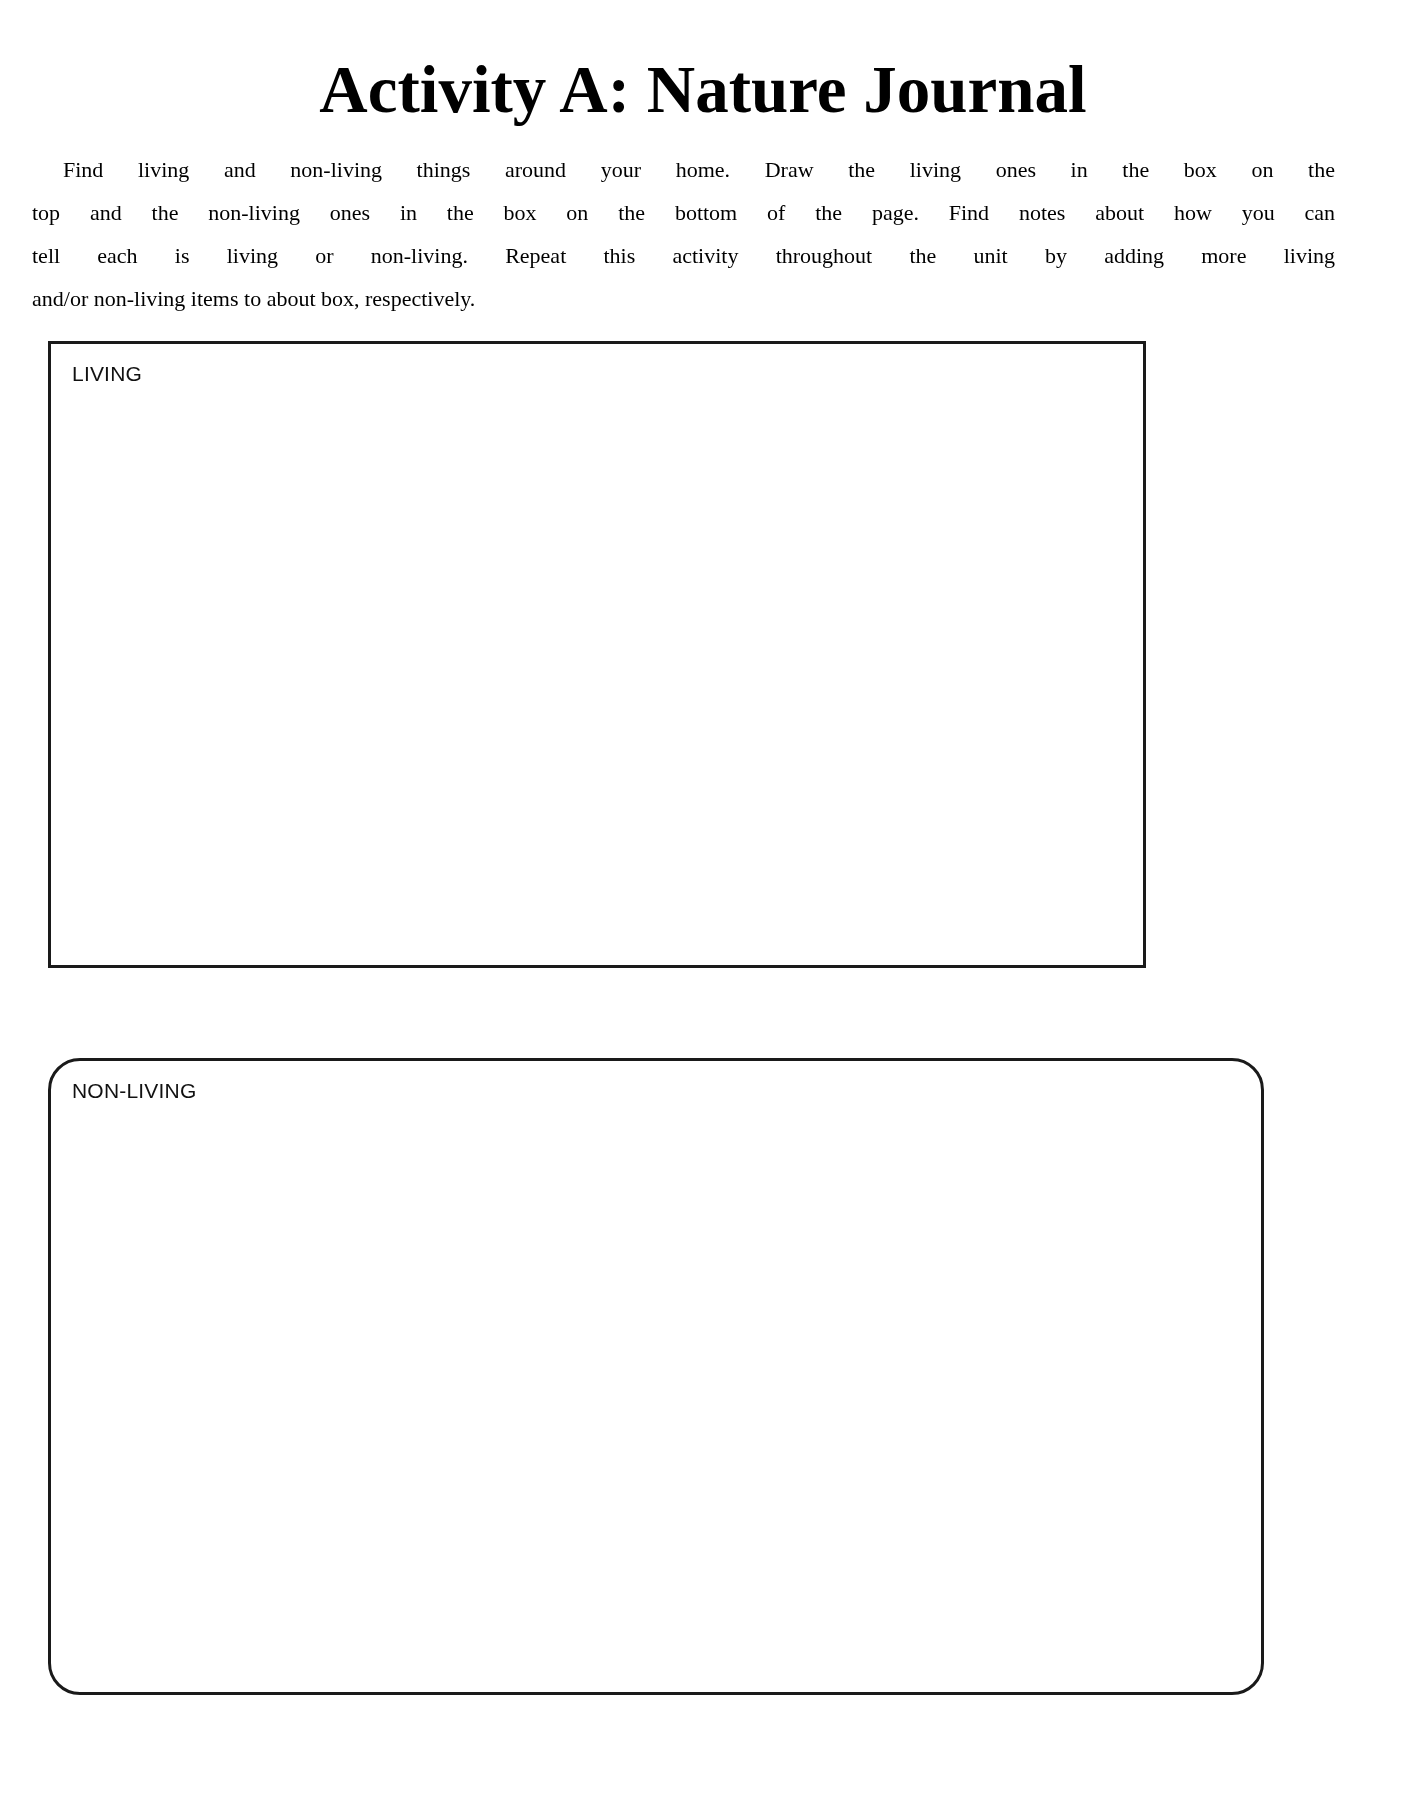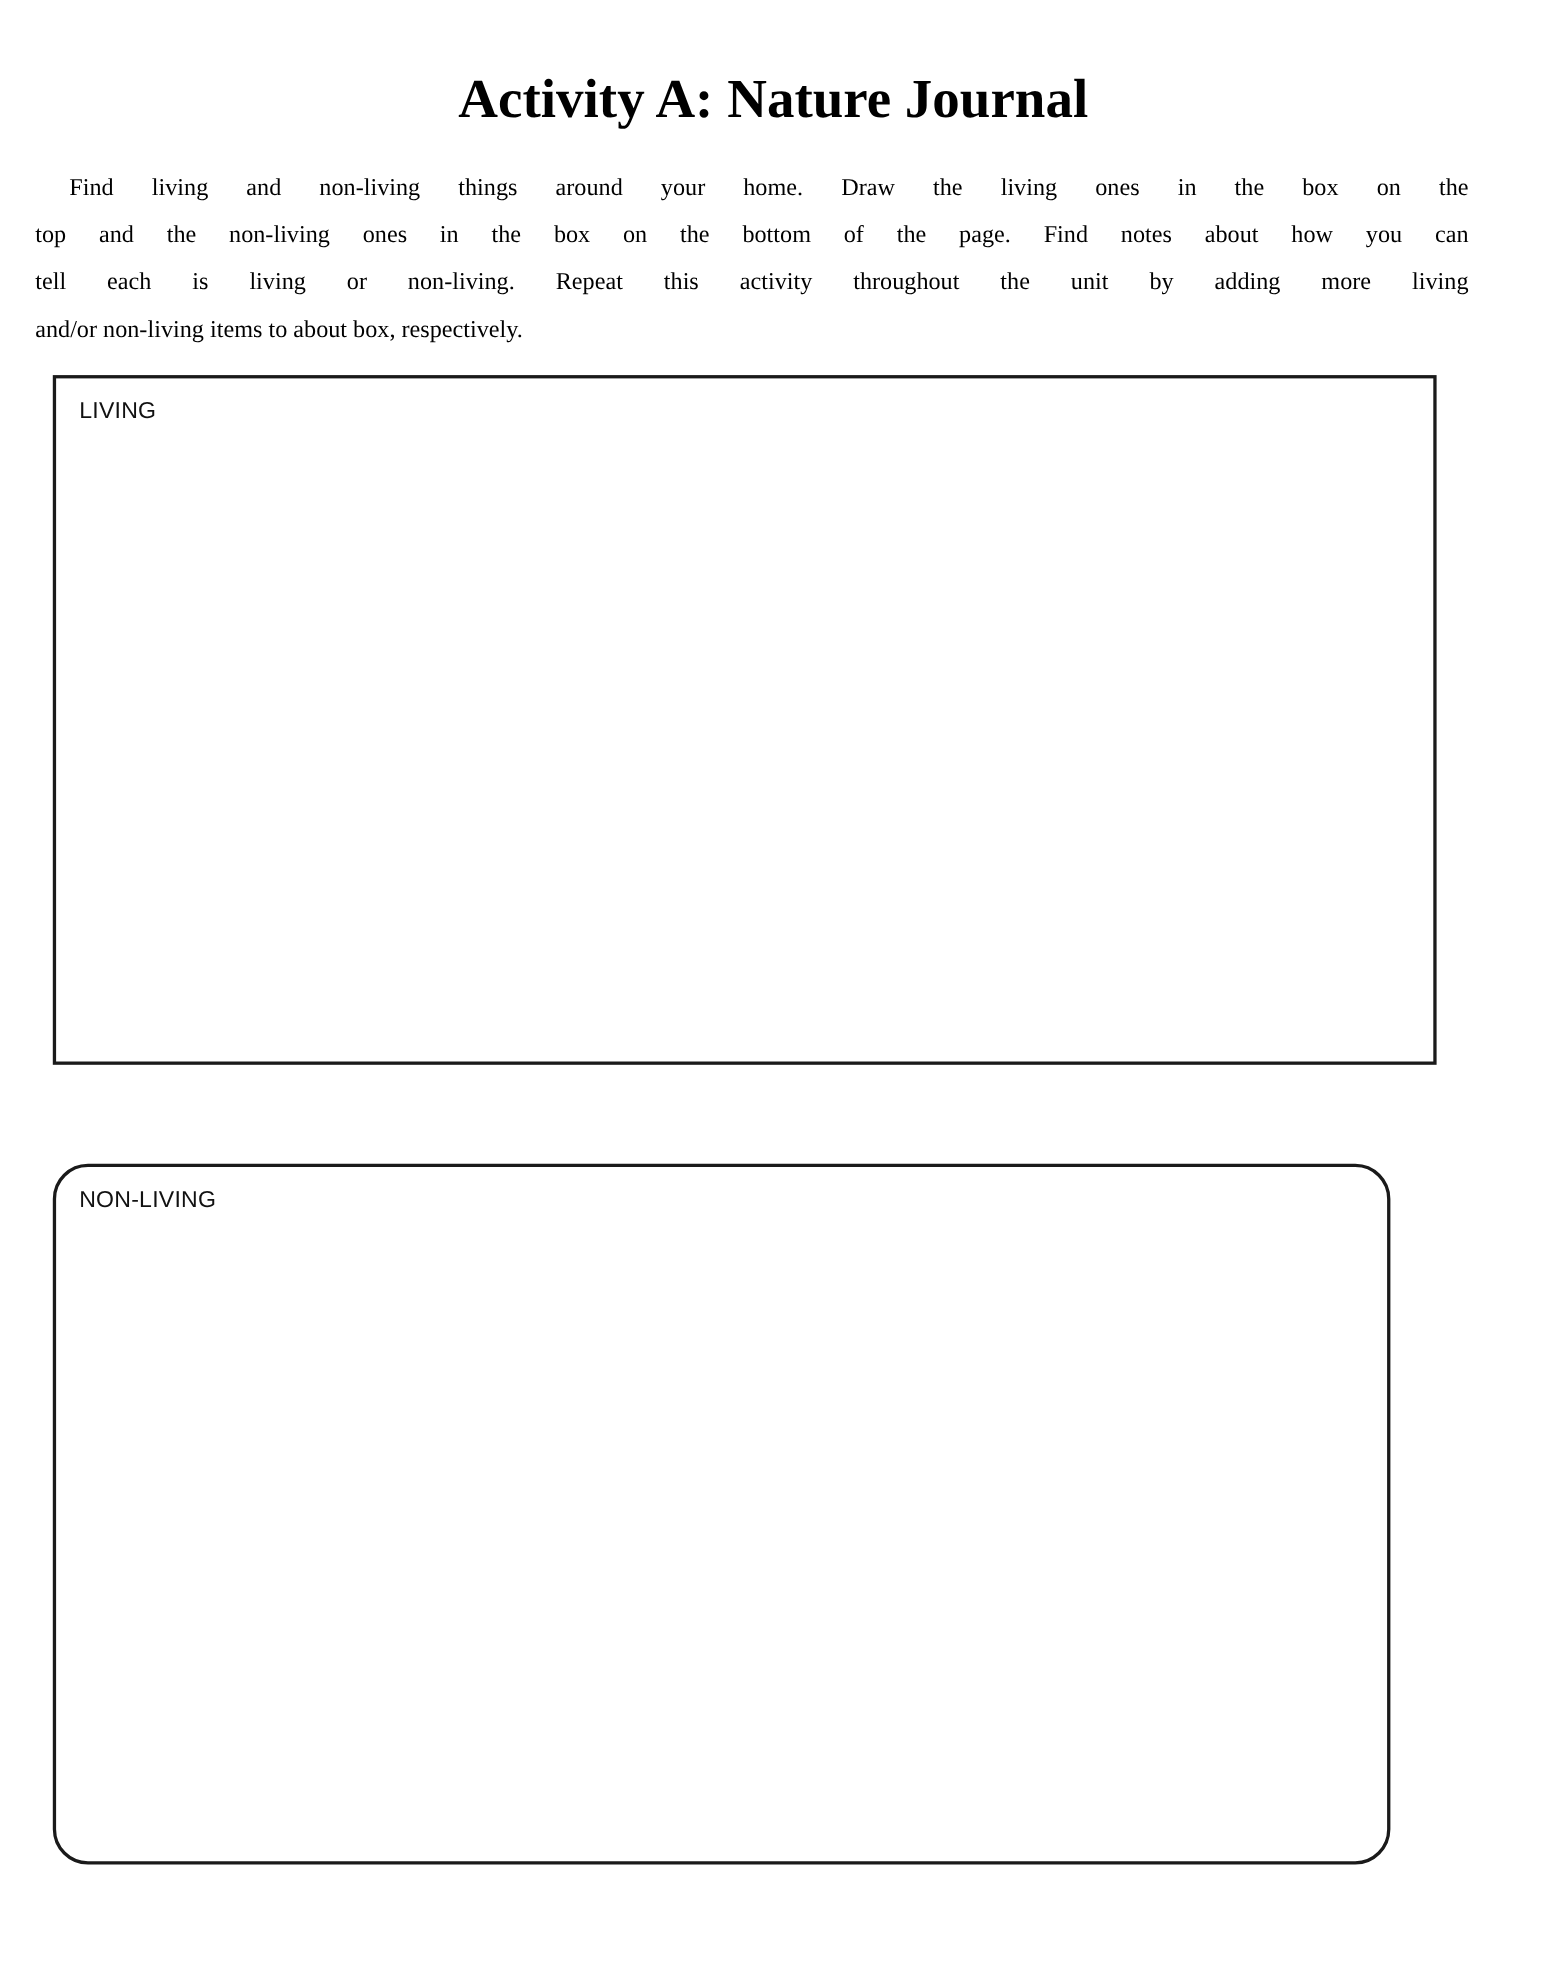--- a/index.html
+++ b/index.html
@@ -12,21 +12,21 @@
     width:1406px;height:1807px;
     background:var(--c-bg);
     position:relative;
     font-family:"Liberation Serif", serif;
     color:var(--c-text);
   }
   .page{position:absolute;left:0;top:0;width:1406px;height:1807px;overflow:hidden;}
 
   .title{
     position:absolute;left:0;top:30px;width:1406px;
-    font-size:50px;line-height:70px;font-weight:bold;
+    font-size:67px;line-height:70px;font-weight:bold;
     text-align:center;
     font-family:"Liberation Serif", serif;
     margin-top:24px;
   }
 
   .instructions{
     position:absolute;left:32px;top:148px;width:1303px;
     font-size:22px;line-height:43px;
   }
   .iline{
@@ -35,21 +35,21 @@
   }
   .iline.first{text-indent:31px;}
   .iline.last{text-align:left;text-align-last:left;}
 
   .box{
     position:absolute;left:48px;
     border:3px solid var(--c-border);
     box-sizing:border-box;
     background:var(--c-bg);
   }
-  .box.living{top:341px;width:1258px;height:627px;}
+  .box.living{top:341px;width:1098px;height:627px;}
   .box.nonliving{top:1058px;width:1216px;height:637px;border-radius:32px;}
   .box-label{
     display:block;
     margin:17px 0 0 21px;
     font-family:"Liberation Sans", sans-serif;
     font-size:21px;
     line-height:26px;
     color:#111111;
     letter-spacing:0.2px;
   }

